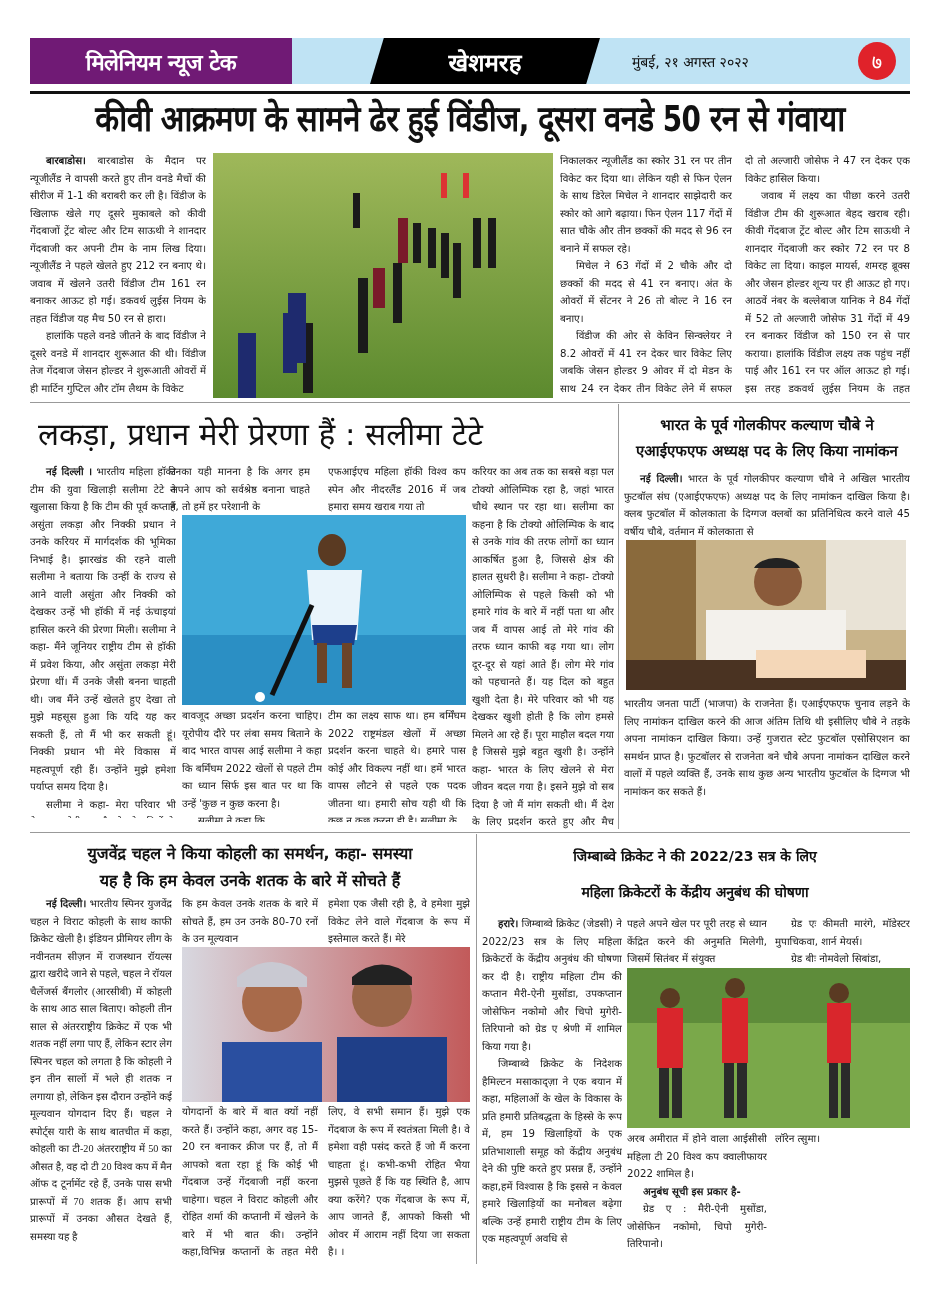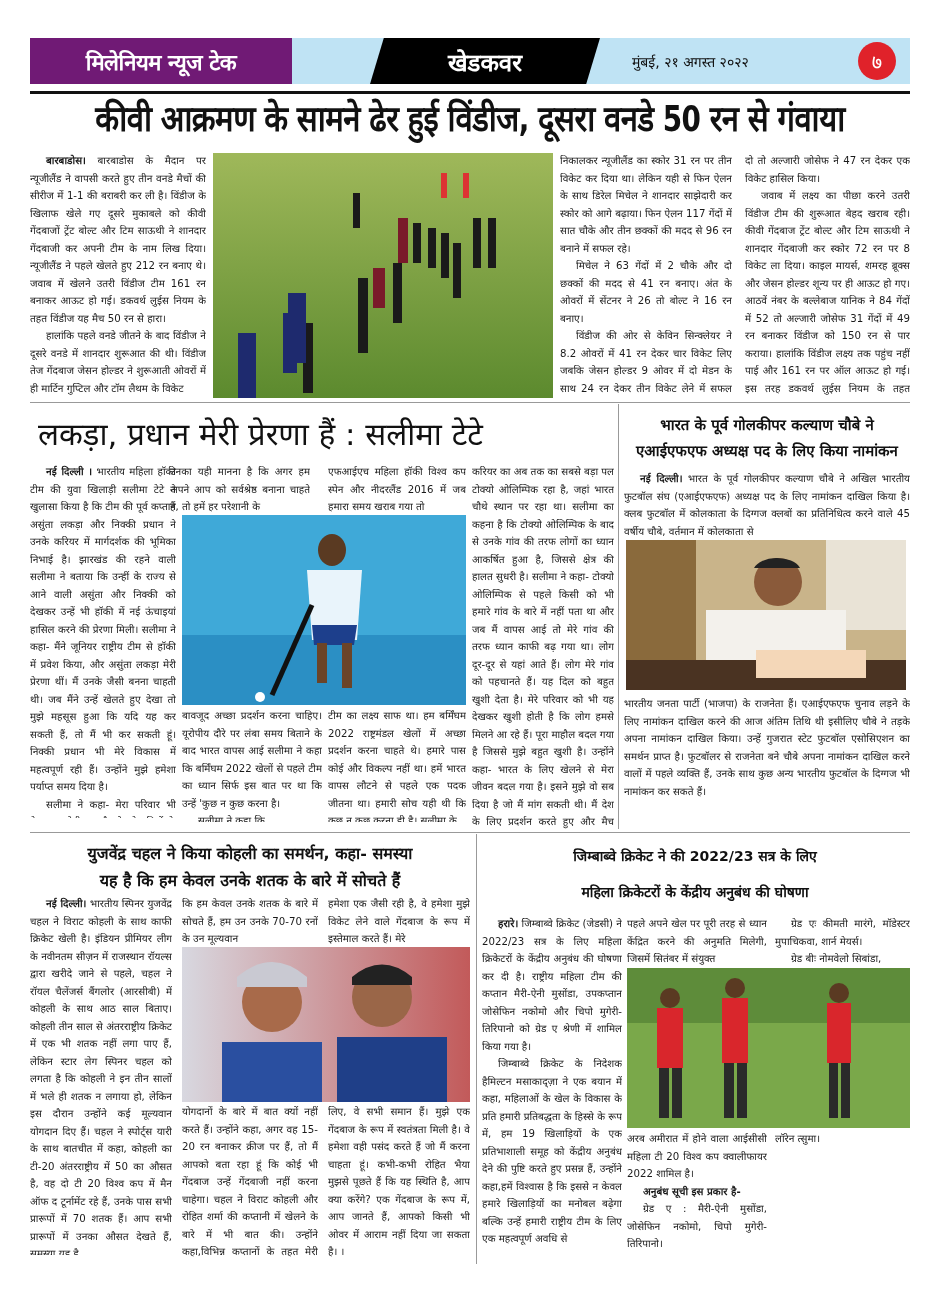--- a/index.html
+++ b/index.html
@@ -22,21 +22,21 @@
 .h2{font-weight:bold;color:#111;white-space:nowrap;}
 .h3{font-weight:bold;color:#111;text-align:center;}
 .vline{width:1px;background:#999;}
 .hline{height:1px;background:#999;}
 </style>
 </head>
 <body>
 
 <div class="abs mast"></div>
 <div class="abs brand">मिलेनियम न्यूज टेक</div>
-<div class="abs section">खेडकवर</div>
+<div class="abs section">खेशमरह</div>
 <div class="abs date">मुंबई, २१ अगस्त २०२२</div>
 <div class="abs pageno">७</div>
 <div class="abs rule"></div>
 
 <div class="abs h1">कीवी आक्रमण के सामने ढेर हुई विंडीज, दूसरा वनडे 50 रन से गंवाया</div>
 
 <div class="abs col" style="left:30px;top:152px;width:176px;height:245px;">
   <p><b>बारबाडोस।</b><span> बारबाडोस के मैदान पर न्यूजीलैंड ने वापसी करते हुए तीन वनडे मैचों की सीरीज में 1-1 की बराबरी कर ली है। विंडीज के खिलाफ खेले गए दूसरे मुकाबले को कीवी गेंदबाजों ट्रेंट बोल्ट और टिम साऊथी ने शानदार गेंदबाजी कर अपनी टीम के नाम लिख दिया। न्यूजीलैंड ने पहले खेलते हुए 212 रन बनाए थे। जवाब में खेलने उतरी विंडीज टीम 161 रन बनाकर आऊट हो गई। डकवर्थ लुईस नियम के तहत विंडीज यह मैच 50 रन से हारा।</span></p>
   <p>हालांकि पहले वनडे जीतने के बाद विंडीज ने दूसरे वनडे में शानदार शुरूआत की थी। विंडीज तेज गेंदबाज जेसन होल्डर ने शुरूआती ओवरों में ही मार्टिन गुप्टिल और टॉम लैथम के विकेट</p>
 </div>
@@ -152,25 +152,25 @@
   <p class="noind">भारतीय जनता पार्टी (भाजपा) के राजनेता हैं। एआईएफएफ चुनाव लड़ने के लिए नामांकन दाखिल करने की आज अंतिम तिथि थी इसीलिए चौबे ने तड़के अपना नामांकन दाखिल किया। उन्हें गुजरात स्टेट फुटबॉल एसोसिएशन का समर्थन प्राप्त है। फुटबॉलर से राजनेता बने चौबे अपना नामांकन दाखिल करने वालों में पहले व्यक्ति हैं, उनके साथ कुछ अन्य भारतीय फुटबॉल के दिग्गज भी नामांकन कर सकते हैं।</p>
 </div>
 
 <div class="abs hline" style="left:30px;top:832px;width:880px;"></div>
 <div class="abs vline" style="left:476px;top:834px;height:430px;"></div>
 
 <div class="abs h3" style="left:30px;top:840px;width:440px;font-size:16px;line-height:27px;">
   <div>युजवेंद्र चहल ने किया कोहली का समर्थन, कहा- समस्या</div>
   <div>यह है कि हम केवल उनके शतक के बारे में सोचते हैं</div>
 </div>
-<div class="abs col" style="left:30px;top:895px;width:142px;height:360px;">
+<div class="abs col" style="left:30px;top:895px;width:142px;height:360px;font-family:Liberation Serif, serif;">
   <p><b>नई दिल्ली।</b><span> भारतीय स्पिनर युजवेंद्र चहल ने विराट कोहली के साथ काफी क्रिकेट खेली है। इंडियन प्रीमियर लीग के नवीनतम सीज़न में राजस्थान रॉयल्स द्वारा खरीदे जाने से पहले, चहल ने रॉयल चैलेंजर्स बैंगलोर (आरसीबी) में कोहली के साथ आठ साल बिताए। कोहली तीन साल से अंतरराष्ट्रीय क्रिकेट में एक भी शतक नहीं लगा पाए हैं, लेकिन स्टार लेग स्पिनर चहल को लगता है कि कोहली ने इन तीन सालों में भले ही शतक न लगाया हो, लेकिन इस दौरान उन्होंने कई मूल्यवान योगदान दिए हैं। चहल ने स्पोर्ट्स यारी के साथ बातचीत में कहा, कोहली का टी-20 अंतरराष्ट्रीय में 50 का औसत है, वह दो टी 20 विश्व कप में मैन ऑफ द टूर्नामेंट रहे हैं, उनके पास सभी प्रारूपों में 70 शतक हैं। आप सभी प्रारूपों में उनका औसत देखते हैं, समस्या यह है</span></p>
 </div>
 <div class="abs col" style="left:182px;top:895px;width:136px;height:52px;">
-  <p class="noind">कि हम केवल उनके शतक के बारे में सोचते हैं, हम उन उनके 70-70 रनों के उन मूल्यवान</p>
+  <p class="noind">कि हम केवल उनके शतक के बारे में सोचते हैं, हम उन उनके 80-70 रनों के उन मूल्यवान</p>
 </div>
 <div class="abs col" style="left:328px;top:895px;width:142px;height:52px;">
   <p class="noind">हमेशा एक जैसी रही है, वे हमेशा मुझे विकेट लेने वाले गेंदबाज के रूप में इस्तेमाल करते हैं। मेरे</p>
 </div>
 <div class="abs photo" style="left:182px;top:947px;width:288px;height:155px;">
   <svg width="288" height="155" viewBox="0 0 288 155">
     <defs>
         <linearGradient id="g2" x1="0" y1="0" x2="1" y2="0">
           <stop offset="0" stop-color="#d8d8e0"></stop>
           <stop offset="1" stop-color="#c25a5a"></stop>

